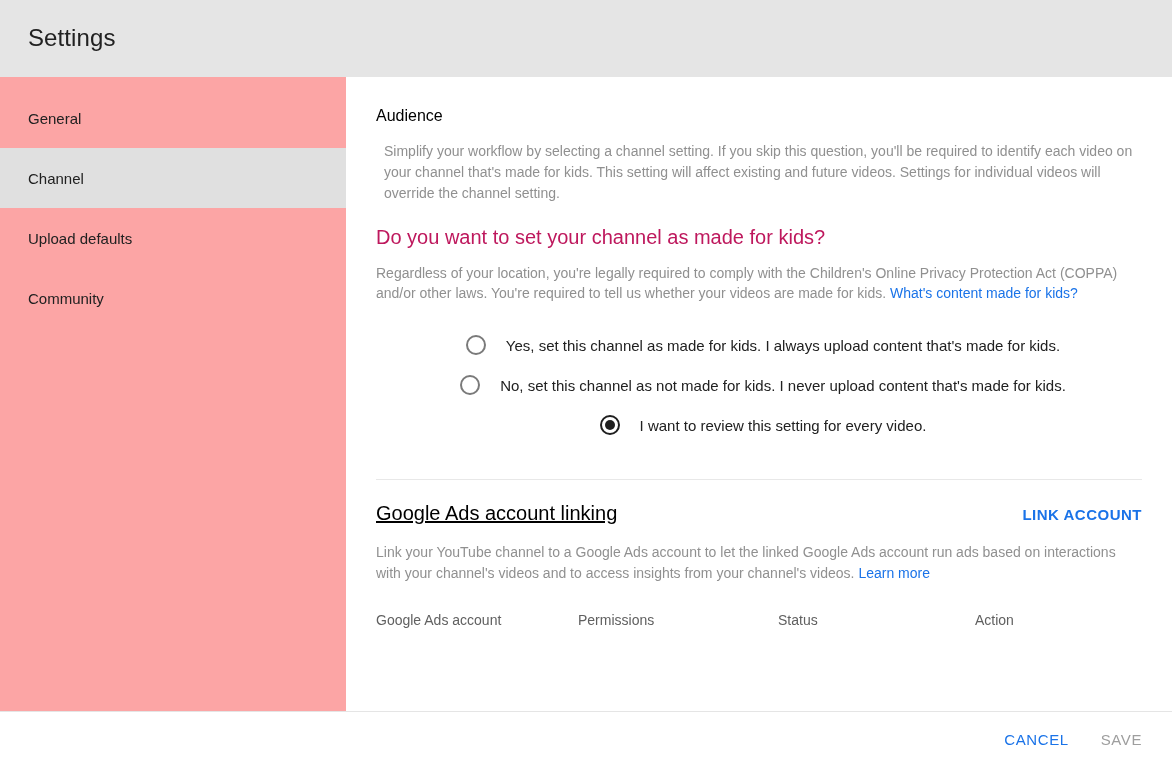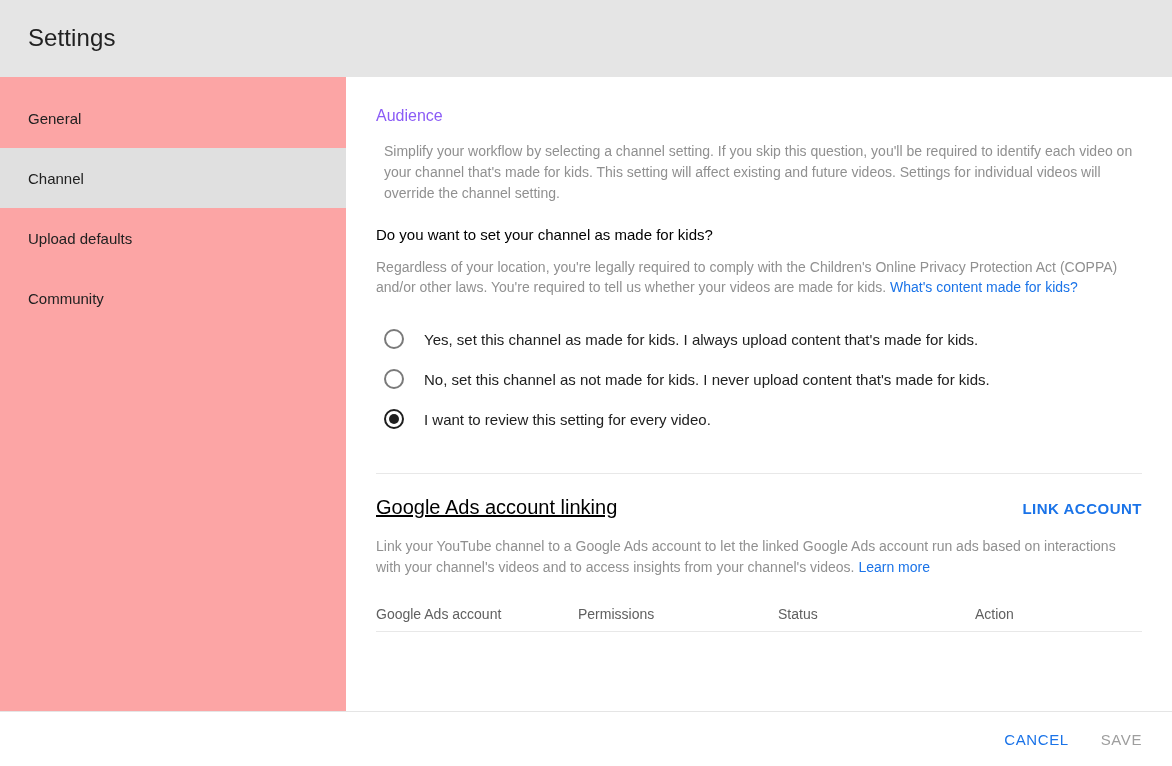--- a/index.html
+++ b/index.html
@@ -118,34 +118,34 @@
   .panel {
     padding: 30px 30px 0 30px;
     box-sizing: border-box;
     height: calc(100% - 78px);
     overflow: hidden;
   }
 
   .section-title {
     font-size: 16px;
     font-weight: 400;
-    color: #8b5cf6;
+    color: #000000;
     margin: 0 0 16px 0;
   }
   .section-desc {
     font-size: 14px;
     line-height: 21px;
     color: #909090;
     margin: 0 0 22px 8px;
     max-width: 760px;
   }
   .question {
-    font-size: 15px;
+    font-size: 20px;
     font-weight: 400;
-    color: #000000;
+    color: #be185d;
     margin: 0 0 14px 0;
   }
   .legal-desc {
     font-size: 14px;
     line-height: 20px;
     color: #909090;
     margin: 0 0 22px 0;
     max-width: 752px;
   }
   a.link, .link {
@@ -158,20 +158,21 @@
   .radio-group {
     margin: 0 0 34px 0;
     padding-left: 8px;
   }
   .radio-row {
     display: flex;
     align-items: center;
     height: 40px;
     cursor: pointer;
     user-select: none;
+    justify-content: center;
   }
   .radio {
     width: 20px;
     height: 20px;
     min-width: 20px;
     border-radius: 50%;
     border: 2px solid #7a7a7a;
     box-sizing: border-box;
     margin-right: 20px;
     position: relative;

